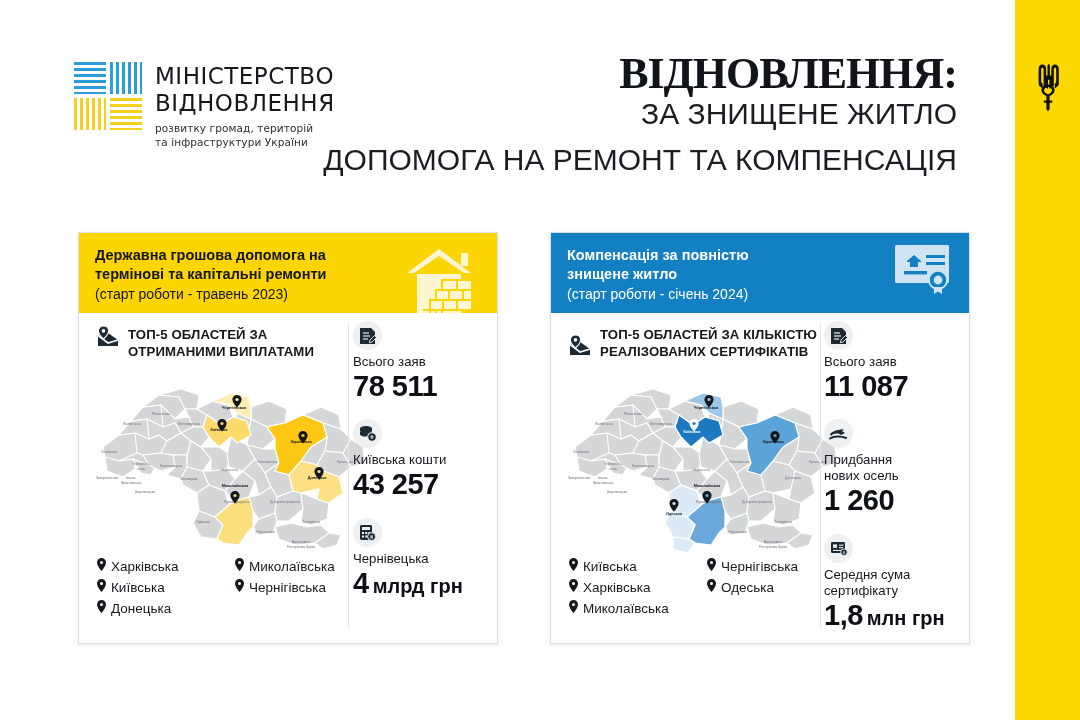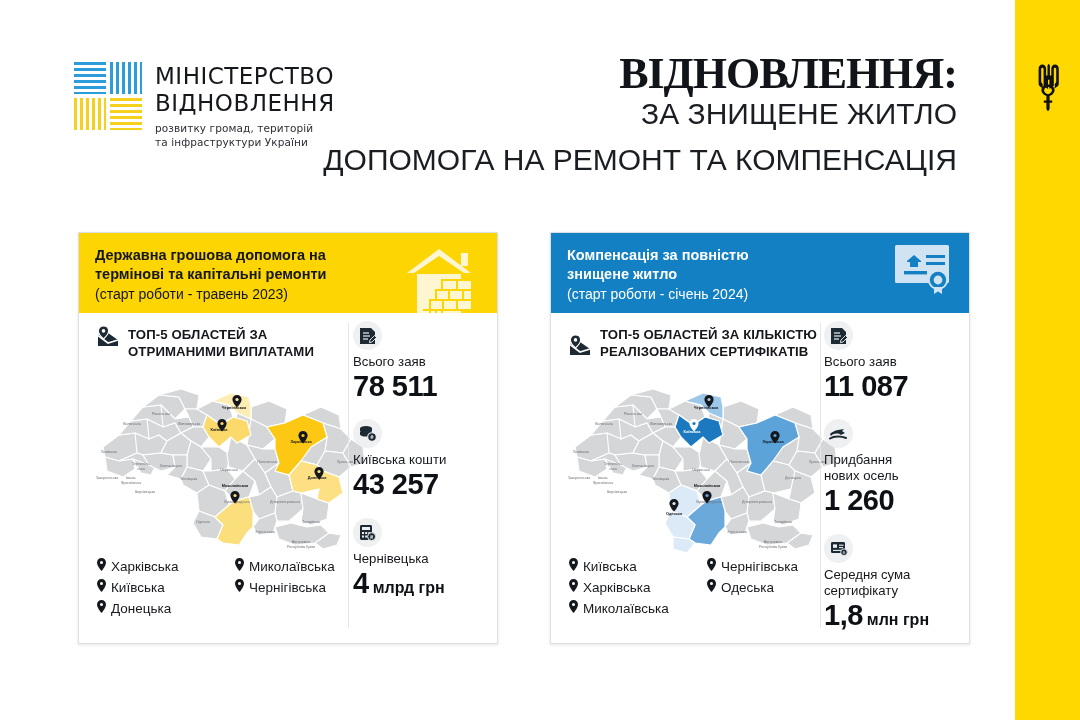--- a/index.html
+++ b/index.html
@@ -90,21 +90,21 @@
   .card-left  .divider { right: 148px; }
   .card-right .divider { right: 148px; }
 
   .stat { margin-bottom: 12px; }
   .stat-icon {
     width: 29px; height: 29px; border-radius: 50%; background: #eef0f1;
     display: flex; align-items: center; justify-content: center; margin-bottom: 4px;
   }
   .stat-label { font-size: 13.2px; color: #14181d; line-height: 1.22; }
   .stat-value { font-size: 29px; font-weight: 700; color: #0d1014; letter-spacing: -.5px; line-height: 1.12; }
-  .stat-value .unit { font-size: 16px; font-weight: 700; letter-spacing: 0; margin-left: 4px; }
+  .stat-value .unit { font-size: 20px; font-weight: 700; letter-spacing: 0; margin-left: 4px; }
   .stat-m1 { margin-top: 16px; }
   .stat-m2 { margin-top: 18px; }
 </style>
 </head>
 <body>
 
 <div class="page">
 
   <div class="header">
 

